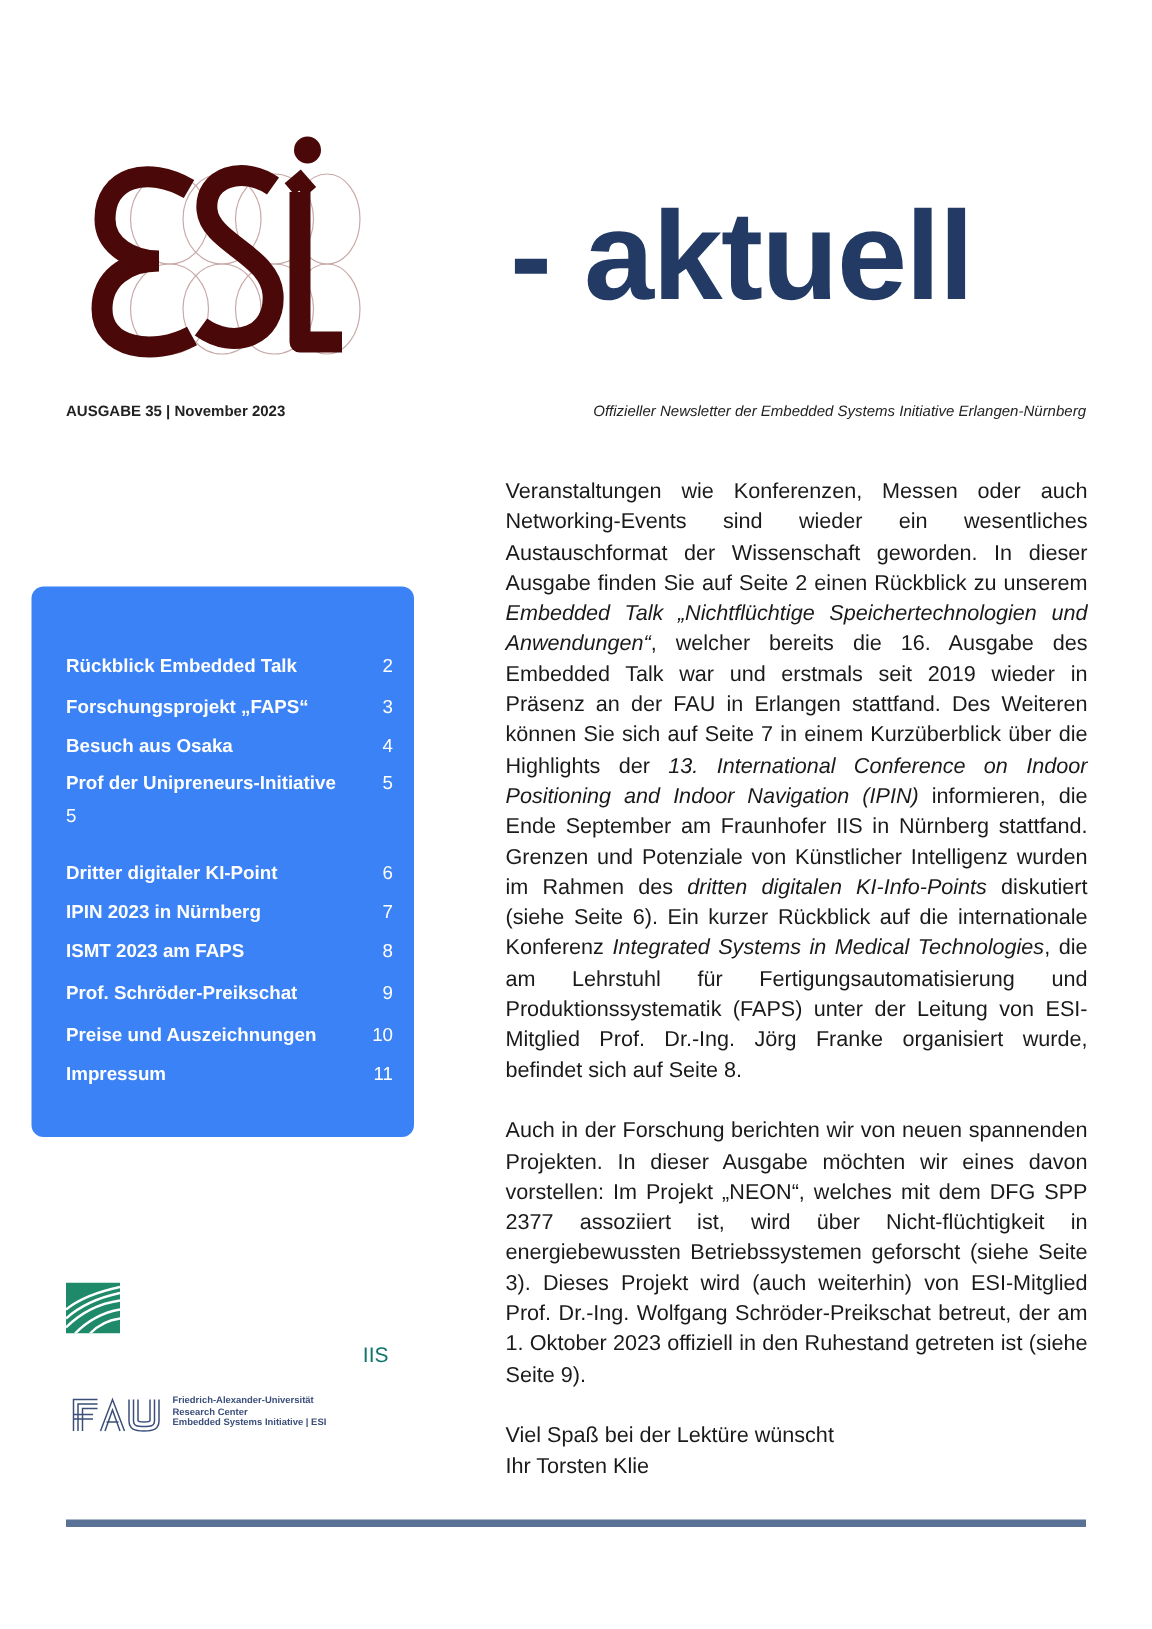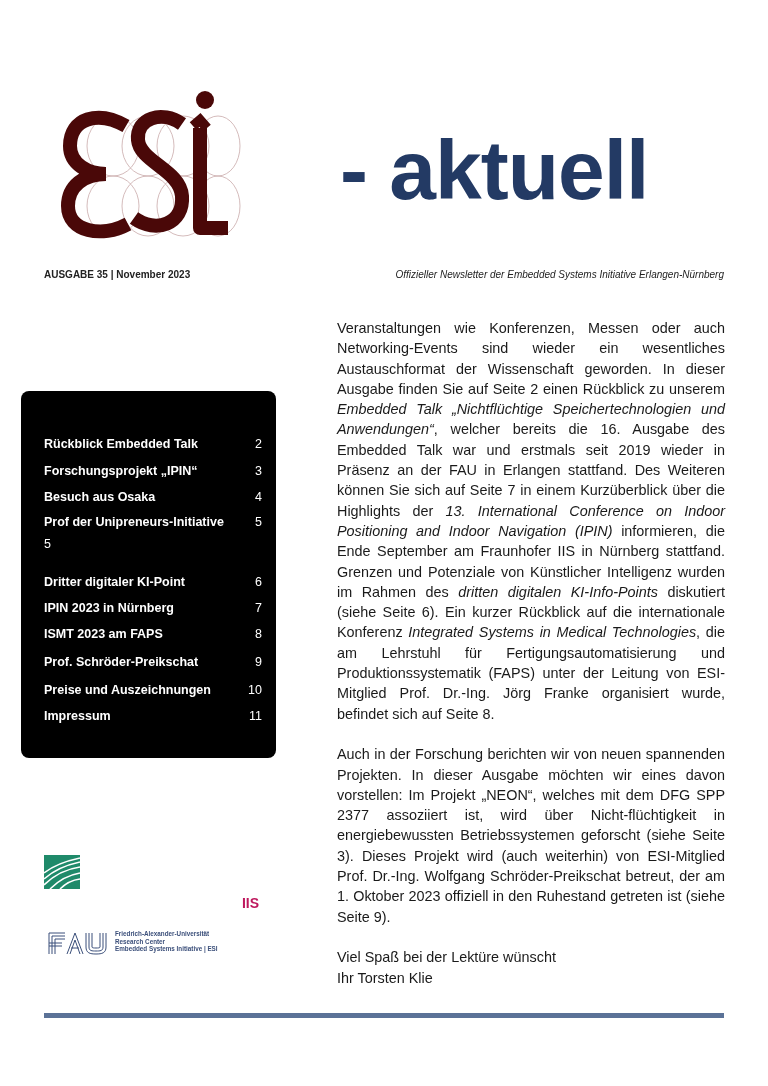--- a/index.html
+++ b/index.html
@@ -9,35 +9,35 @@
   
   #esi-logo { left: 58px; top: 88px; width: 190px; height: 160px; }
 
   
   #title { left: 340px; top: 120px; font-family: "Liberation Sans", sans-serif; font-weight: bold; font-size: 84px; color: #233a64; letter-spacing: -1px; line-height: 100px; white-space: nowrap; }
 
   #issue { left: 44px; top: 269px; font-size: 10px; font-weight: bold; color: #222; }
   #tagline { right: 44px; top: 269px; font-size: 10px; font-style: italic; color: #222; }
 
   
-  #toc { left: 21px; top: 391px; width: 255px; height: 367px; background: #000000; border-radius: 8px; }
+  #toc { left: 21px; top: 391px; width: 255px; height: 367px; background: #3b82f6; border-radius: 8px; }
   .toc-item { position: absolute; left: 23px; width: 218px; display: flex; justify-content: space-between; color: #ffffff; font-weight: bold; font-size: 12.5px; line-height: 15px; }
   .toc-item .lbl { width: 185px; }
   .toc-item .pg { font-weight: normal; font-size: 12.5px; text-align: right; }
 
   
   #body { left: 337px; top: 318px; width: 388px; font-size: 14.4px; line-height: 20.3px; color: #1a1a1a; }
   #body p { margin: 0 0 20.3px 0; text-align: justify; }
   #body p.nojust { text-align: left; }
   #body i { font-style: italic; }
 
   
   #fraunhofer { left: 44px; top: 855px; width: 215px; height: 60px; }
   #fraunhofer .fh-word { position: absolute; left: 44px; top: -1px; font-size: 31px; color: #222; font-weight: normal; letter-spacing: 0.3px; }
-  #fraunhofer .fh-iis { position: absolute; right: 0px; top: 40px; font-size: 14px; font-weight: bold; color: #be185d; }
+  #fraunhofer .fh-iis { position: absolute; right: 0px; top: 40px; font-size: 14px; font-weight: normal; color: #0f766e; }
   #fau { left: 47px; top: 928px; width: 200px; height: 32px; }
   #fau .fau-txt { position: absolute; left: 68px; top: 2px; font-size: 6.3px; line-height: 7.5px; font-weight: bold; color: #3b4f7a; white-space: nowrap; }
 
   #footer-rule { left: 44px; top: 1013px; width: 680px; height: 5px; background: #5b7297; }
 </style>
 </head>
 <body>
 
 <svg id="esi-logo" class="abs" viewBox="0 0 190 160">
   <g fill="none" stroke="#c9a9a9" stroke-width="0.8">
@@ -66,21 +66,21 @@
 
 <div id="issue" class="abs">AUSGABE 35 | November 2023</div>
 <div id="tagline" class="abs">Offizieller Newsletter der Embedded Systems Initiative Erlangen-Nürnberg</div>
 
 <div id="toc" class="abs">
   <div class="toc-item" style="top:46px">
       <span class="lbl">Rückblick Embedded Talk</span>
       <span class="pg">2</span>
     </div>
   <div class="toc-item" style="top:73px">
-      <span class="lbl">Forschungsprojekt „IPIN“</span>
+      <span class="lbl">Forschungsprojekt „FAPS“</span>
       <span class="pg">3</span>
     </div>
   <div class="toc-item" style="top:99px">
       <span class="lbl">Besuch aus Osaka</span>
       <span class="pg">4</span>
     </div>
   <div class="toc-item" style="top:124px">
       <span class="lbl">Prof der Unipreneurs-Initiative</span>
       <span class="pg">5</span>
     </div>

